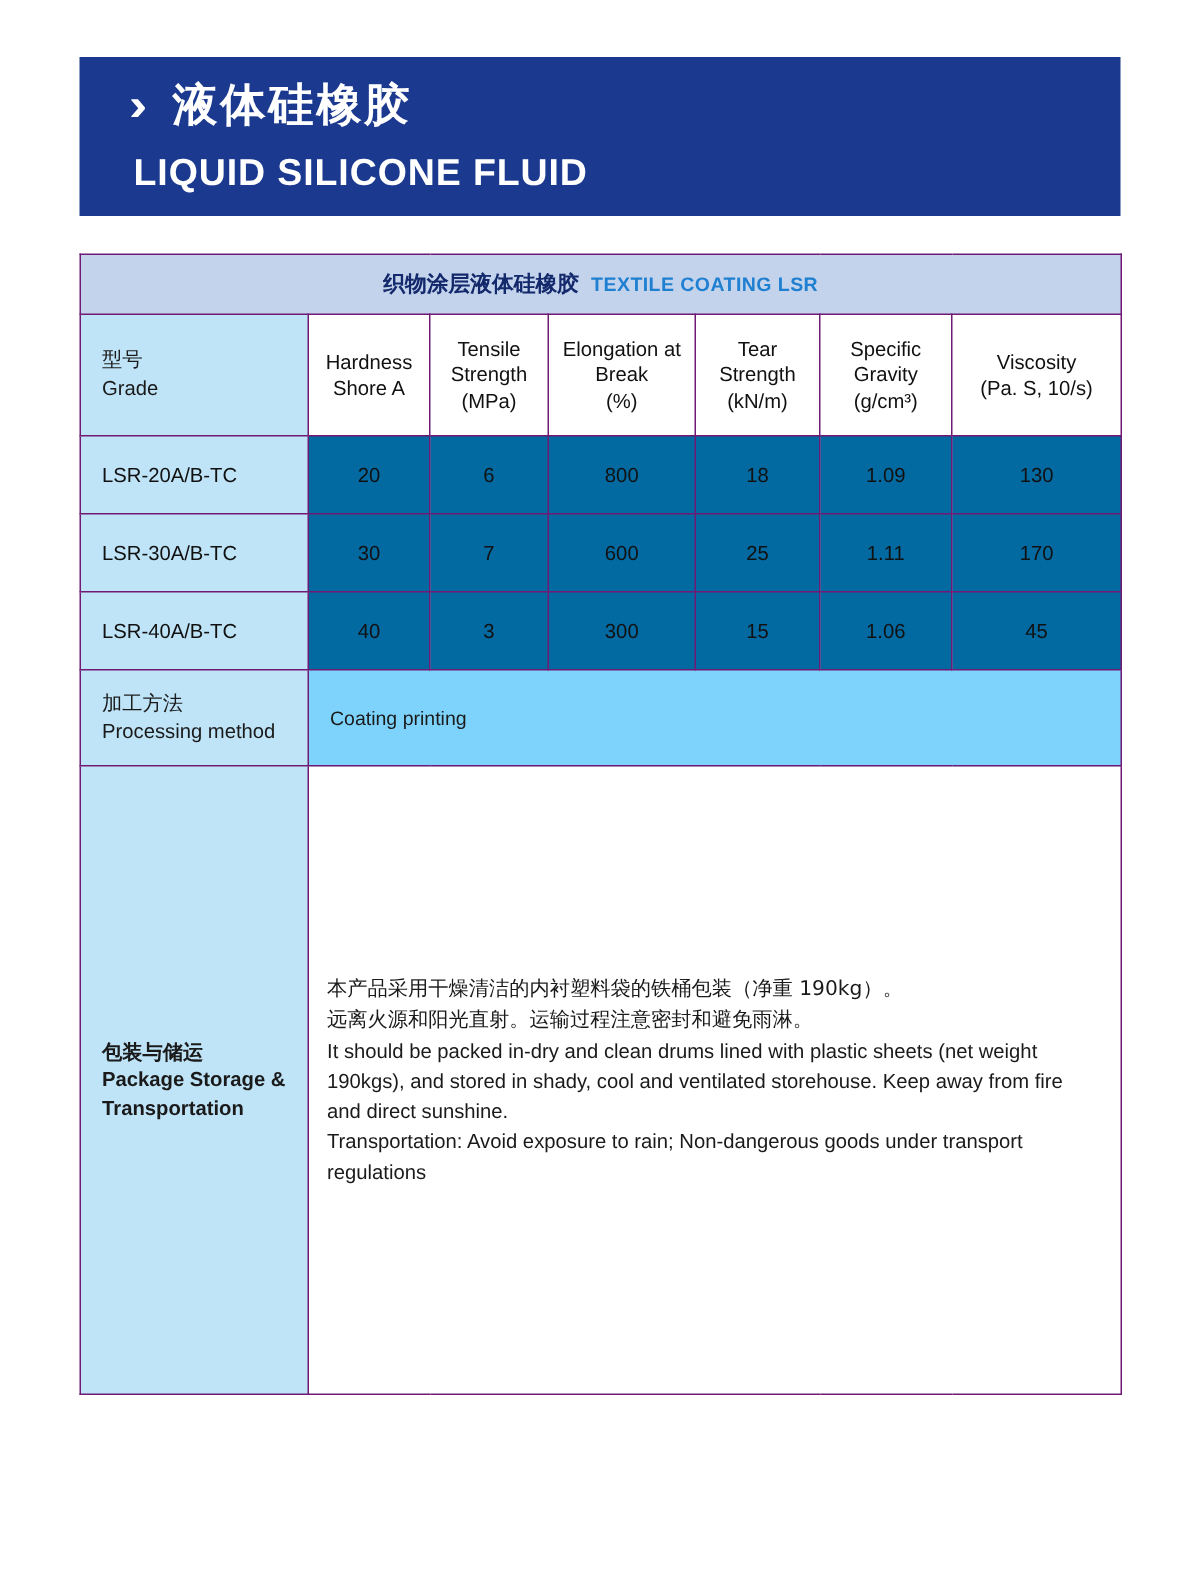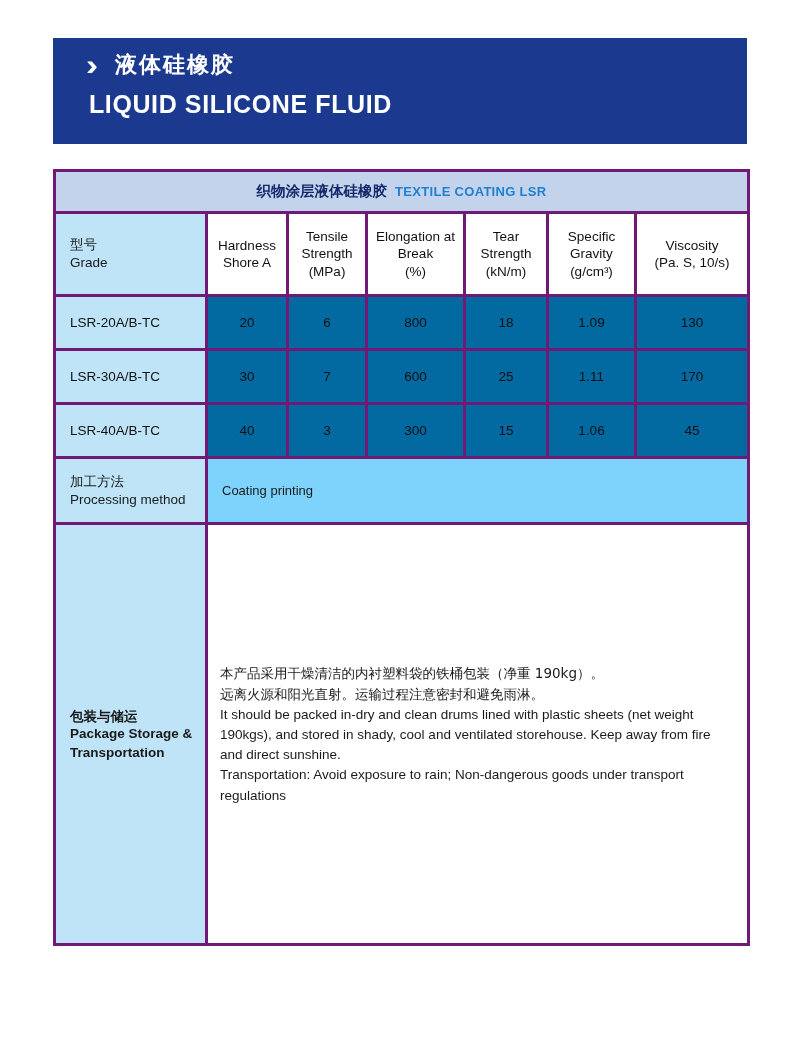--- a/index.html
+++ b/index.html
@@ -42,21 +42,21 @@
   .chev {
     font-size: 30px;
     line-height: 30px;
     font-weight: bold;
     color: #ffffff;
     font-family: "Liberation Sans", sans-serif;
     transform: scaleX(1.25);
     display: inline-block;
   }
   .banner-cn {
-    font-size: 22px;
+    font-size: 30px;
     font-weight: bold;
     letter-spacing: 2px;
     font-family: "DejaVu Sans", "Liberation Sans", sans-serif;
   }
   .banner-en {
     margin-top: 10px;
     margin-left: 2px;
     font-size: 25px;
     font-weight: bold;
     letter-spacing: 0.6px;
@@ -68,21 +68,21 @@
     left: 53px;
     top: 169px;
     width: 694px;
   }
   table.spec {
     width: 694px;
     border-collapse: collapse;
     table-layout: fixed;
   }
   table.spec td {
-    border: 3px solid #701a75;
+    border: 1px solid #701a75;
     vertical-align: middle;
   }
   .title-row td {
     background: #c3d3ec;
     text-align: center;
     padding: 10px 0;
     border: 1px solid #b6c8e3;
   }
   .title-cn {
     font-size: 14.5px;

